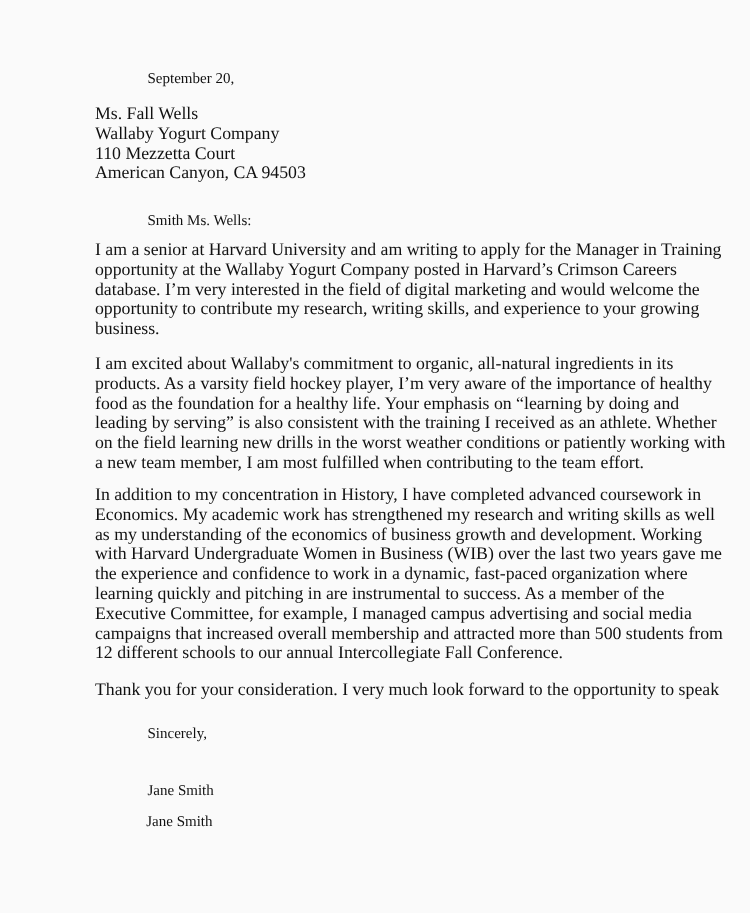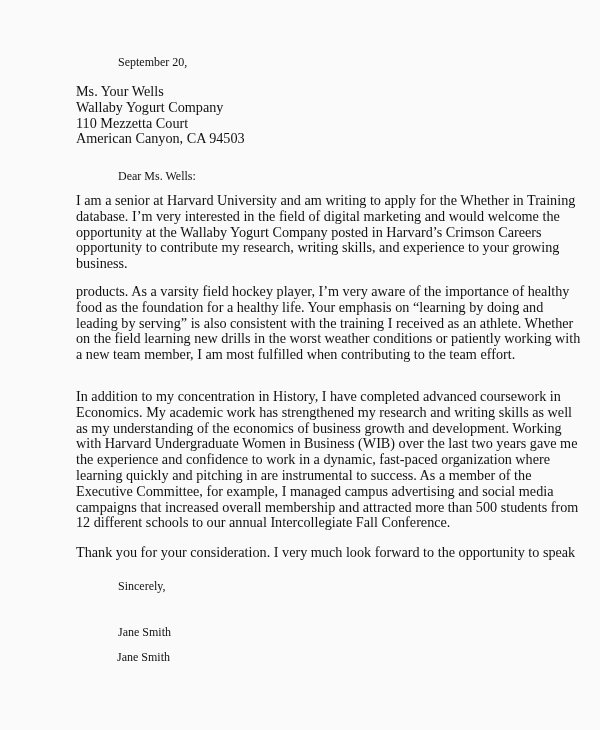--- a/index.html
+++ b/index.html
@@ -31,37 +31,38 @@
   }
   .para span { display: block; white-space: nowrap; }
 </style>
 </head>
 <body>
 
 <div class="page">
   <div class="line" style="top:55px">September 20,</div>
 
   <div class="para" style="top:84px">
-    <span>Ms. Your Wells</span>
+    <span>Ms. Fall Wells</span>
     <span>Wallaby Yogurt Company</span>
     <span>110 Mezzetta Court</span>
     <span>American Canyon, CA 94503</span>
   </div>
 
-  <div class="line" style="top:169px">Dear Ms. Wells:</div>
+  <div class="line" style="top:169px">Smith Ms. Wells:</div>
 
   <div class="para" style="top:193px">
-    <span>I am a senior at Harvard University and am writing to apply for the Whether in Training</span>
+    <span>I am a senior at Harvard University and am writing to apply for the Manager in Training</span>
+    <span>opportunity at the Wallaby Yogurt Company posted in Harvard’s Crimson Careers</span>
     <span>database. I’m very interested in the field of digital marketing and would welcome the</span>
-    <span>opportunity at the Wallaby Yogurt Company posted in Harvard’s Crimson Careers</span>
     <span>opportunity to contribute my research, writing skills, and experience to your growing</span>
     <span>business.</span>
   </div>
 
   <div class="para" style="top:284px">
+    <span>I am excited about Wallaby's commitment to organic, all-natural ingredients in its</span>
     <span>products.  As a varsity field hockey player, I’m very aware of the importance of healthy</span>
     <span>food as the foundation for a healthy life. Your emphasis on “learning by doing and</span>
     <span>leading by serving” is also consistent with the training I received as an athlete. Whether</span>
     <span>on the field learning new drills in the worst weather conditions or patiently working with</span>
     <span>a new team member, I am most fulfilled when contributing to the team effort.</span>
   </div>
 
   <div class="para" style="top:389px">
     <span>In addition to my concentration in History, I have completed advanced coursework in</span>
     <span>Economics. My academic work has strengthened my research and writing skills as well</span>

